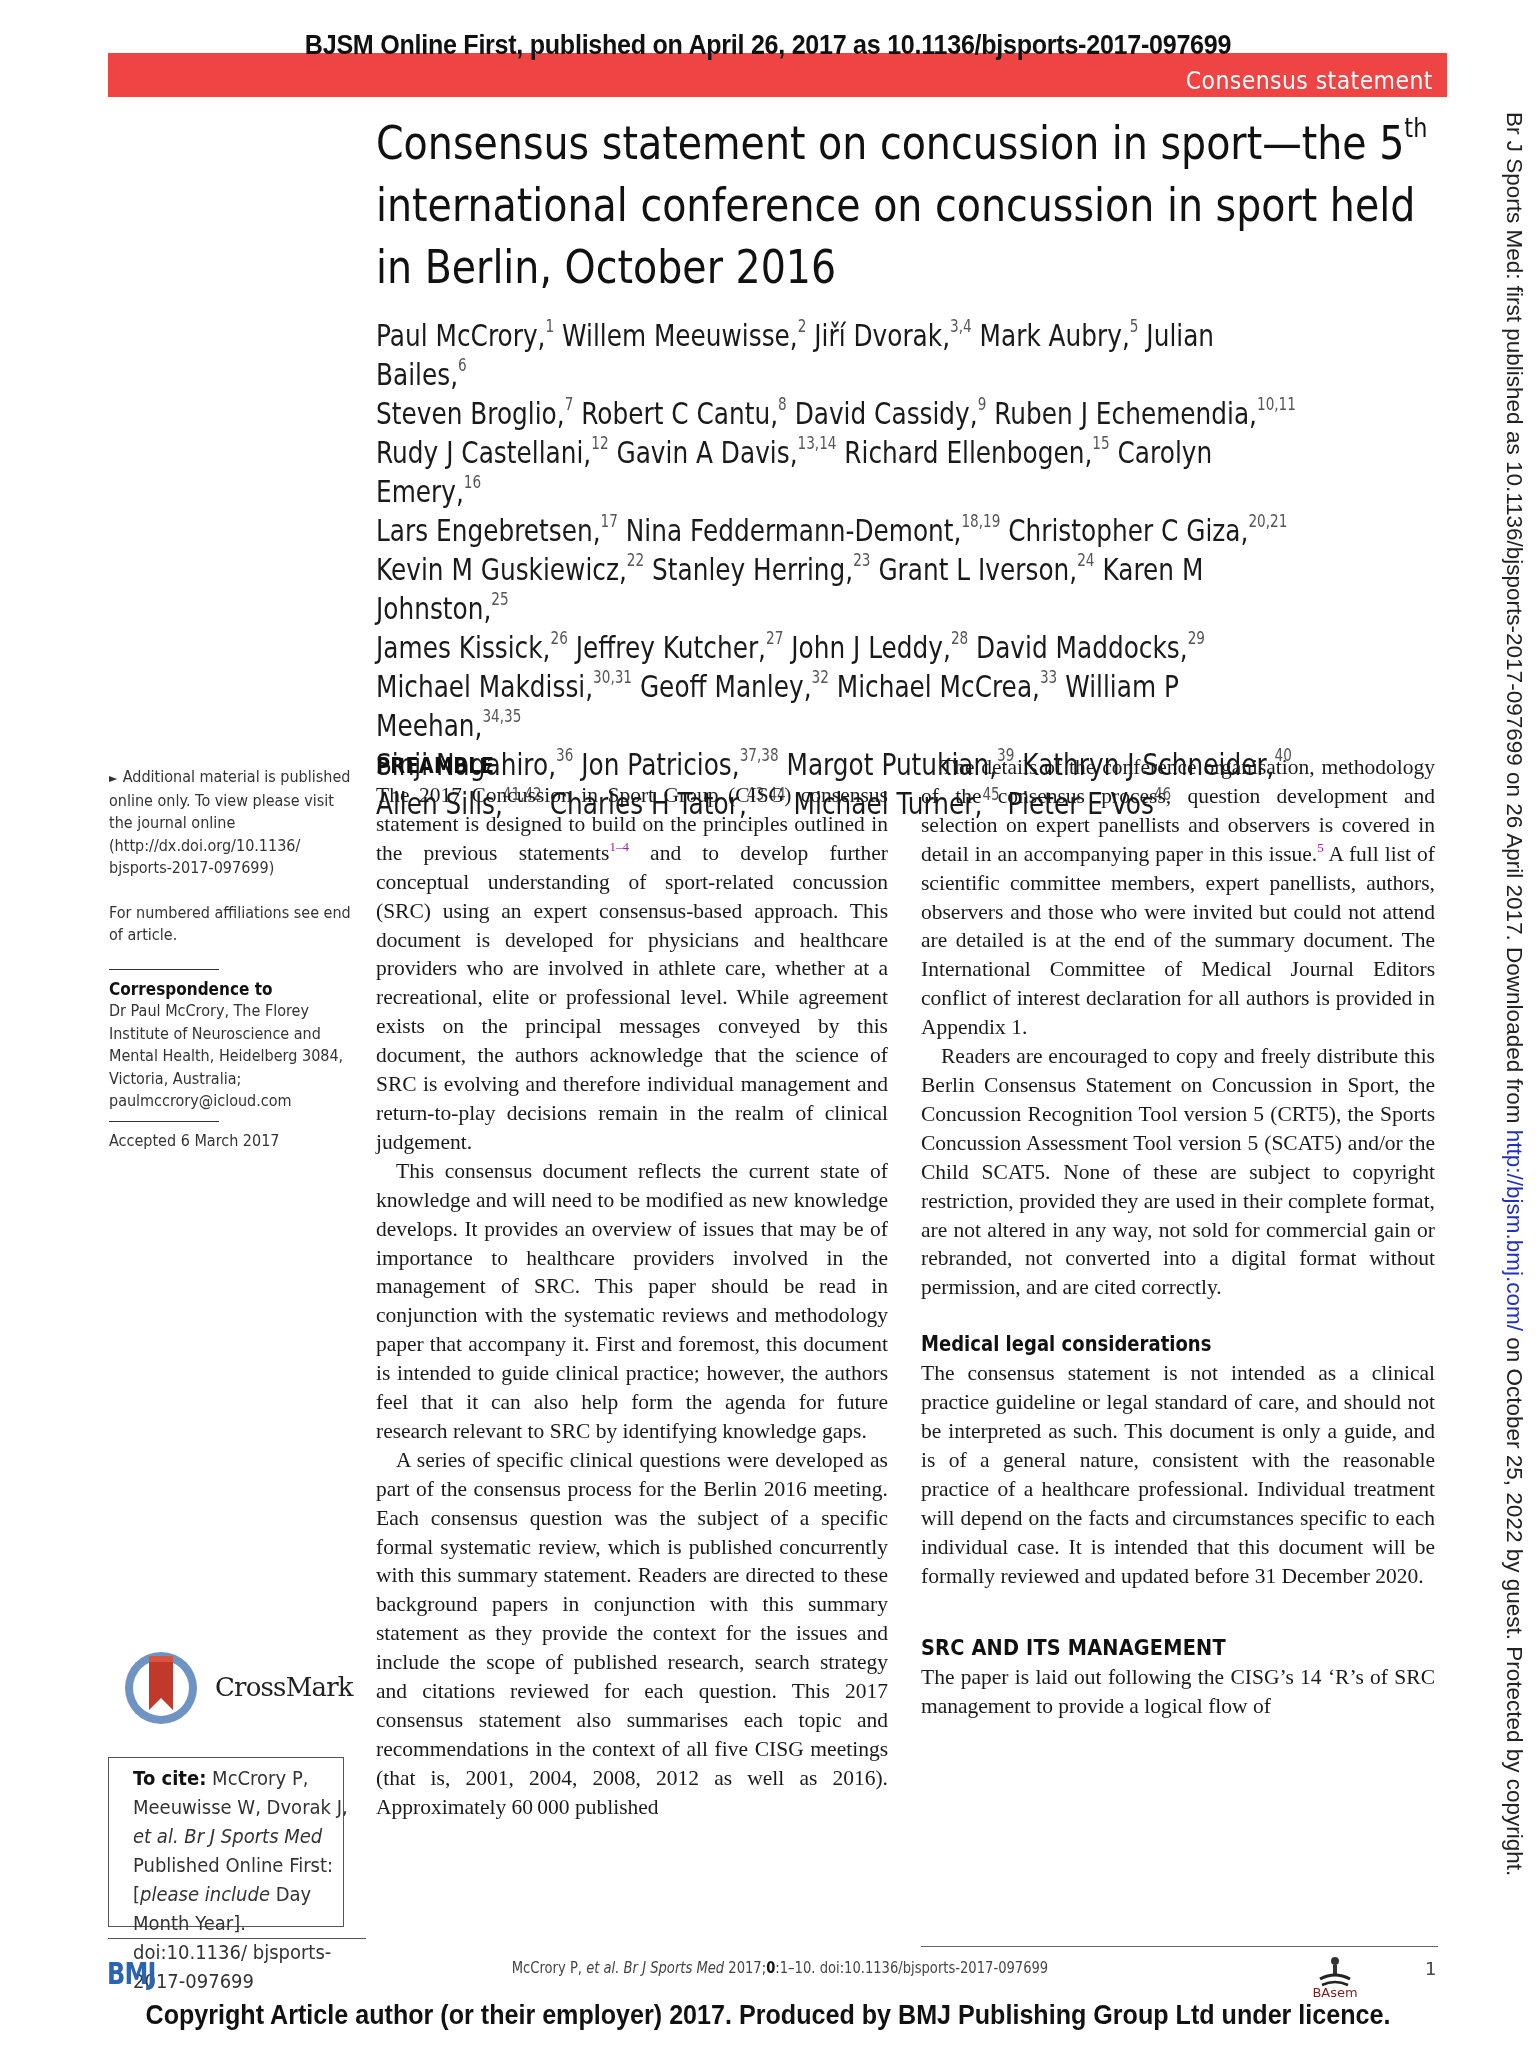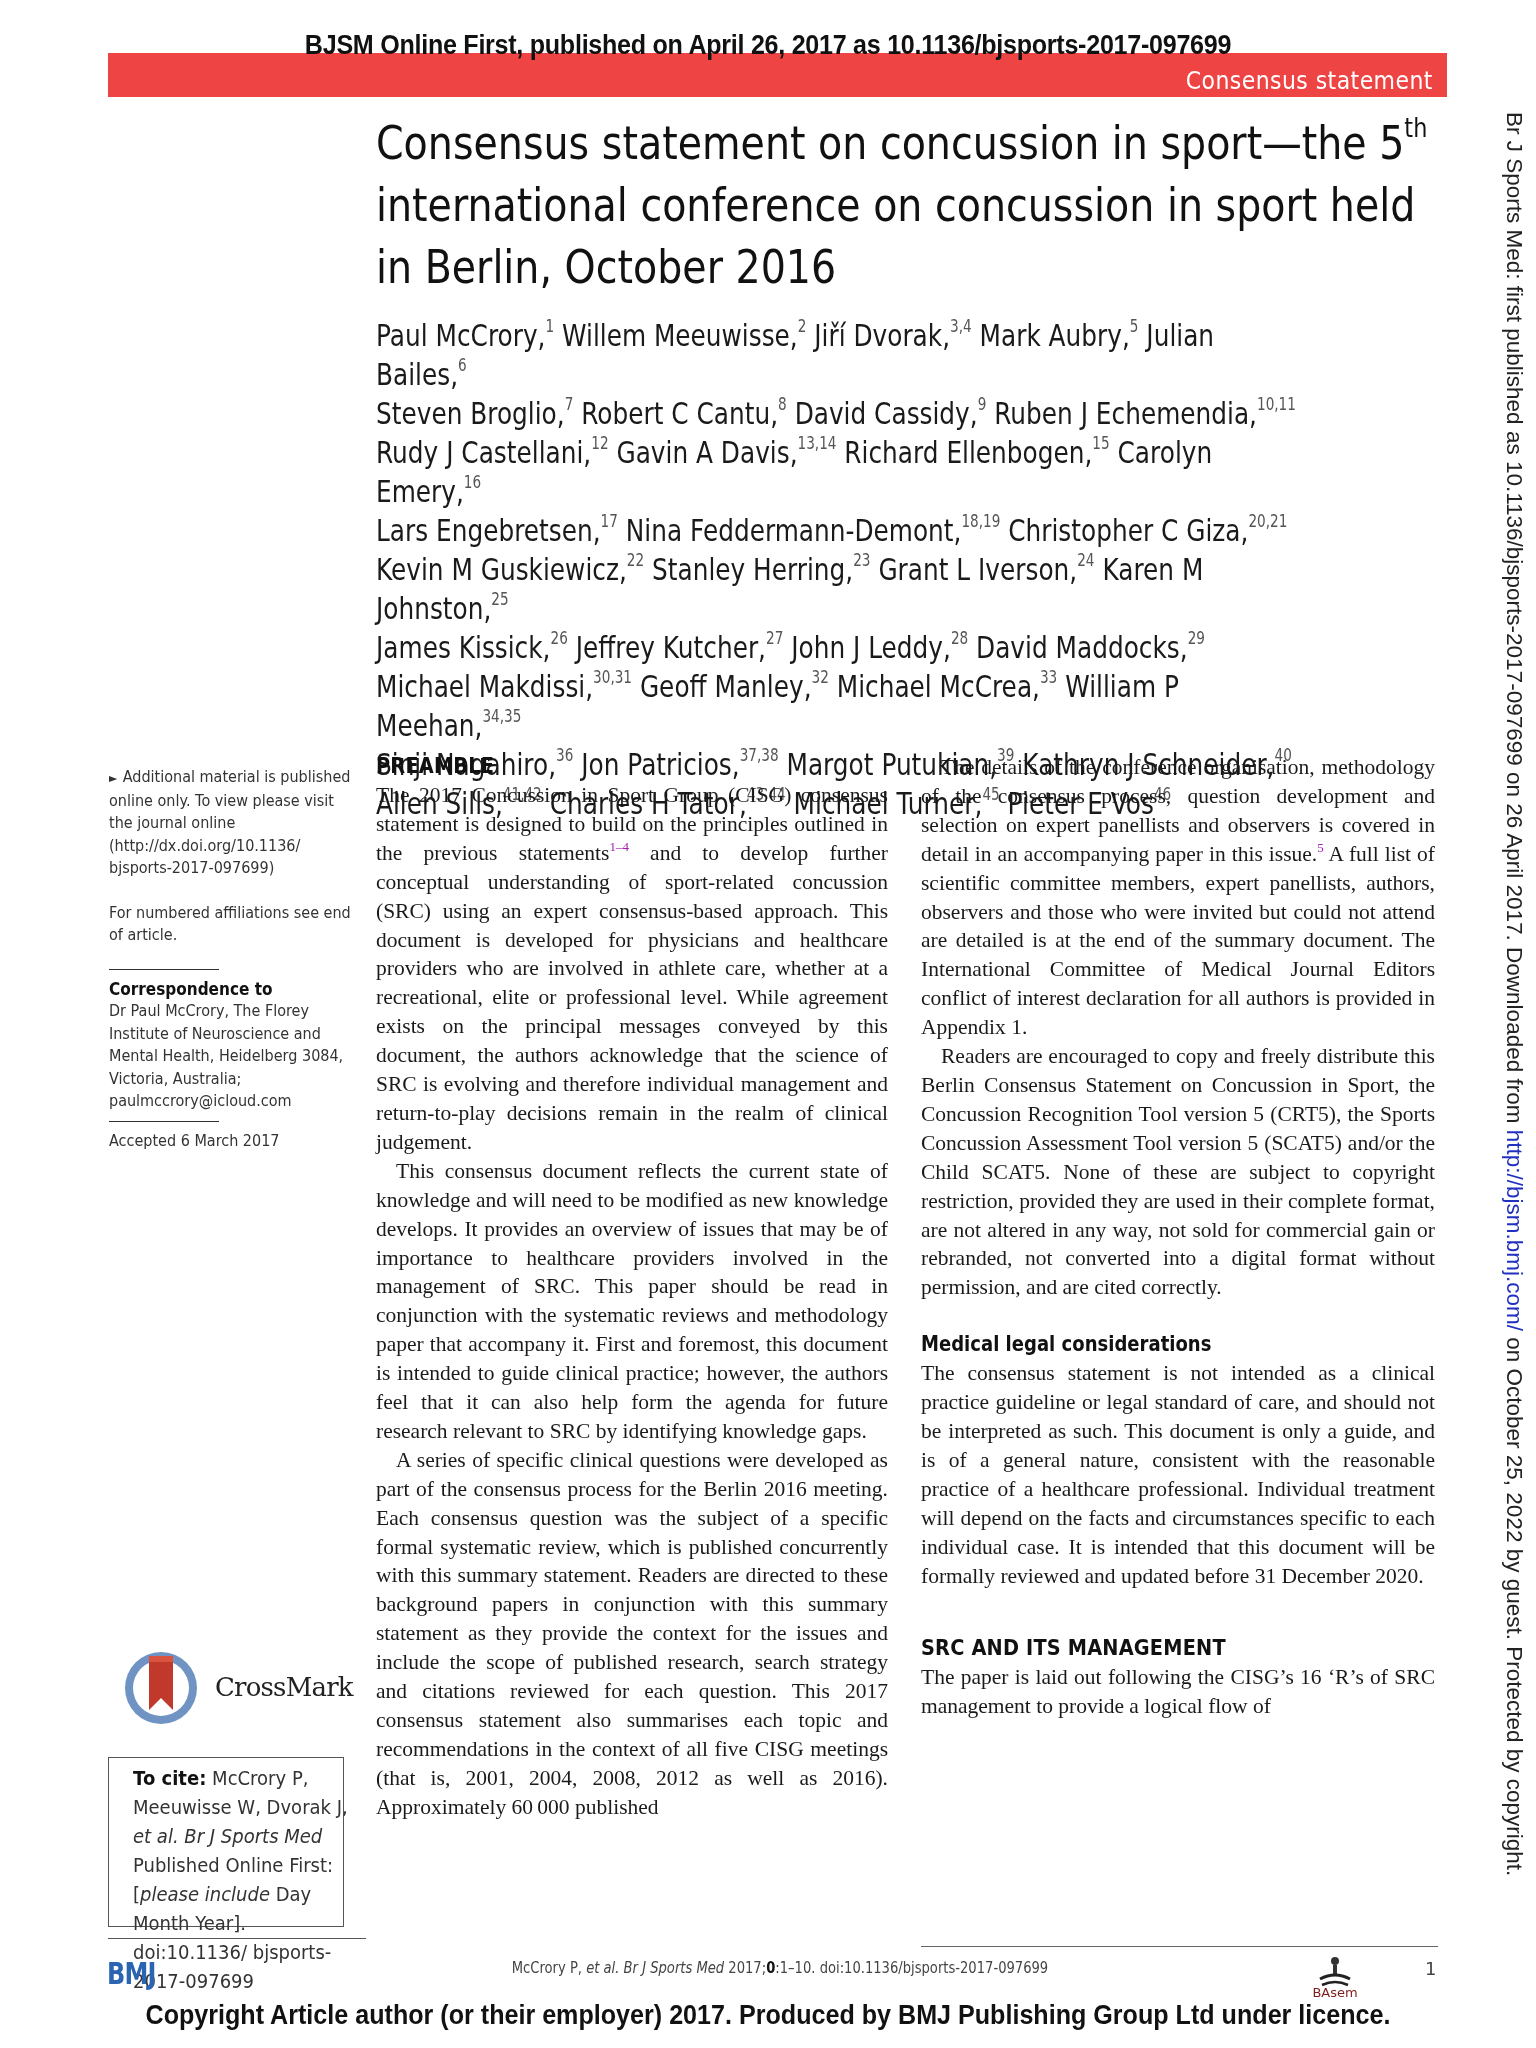--- a/index.html
+++ b/index.html
@@ -118,21 +118,21 @@
 </div>
 
 <div id="col-right" class="abs col">
   <p class="ind"><span>The details of the conference organisation, methodology of the consensus process, question development and selection on expert panellists and observers is covered in detail in an accompanying paper in this issue.</span><sup class="ref">5</sup><span> A full list of scientific committee members, expert panellists, authors, observers and those who were invited but could not attend are detailed is at the end of the summary document. The International Committee of Medical Journal Editors conflict of interest declaration for all authors is provided in Appendix 1.</span></p>
   <p class="ind">Readers are encouraged to copy and freely distribute this Berlin Consensus Statement on Concussion in Sport, the Concussion Recognition Tool version 5 (CRT5), the Sports Concussion Assessment Tool version 5 (SCAT5) and/or the Child SCAT5. None of these are subject to copy­right restriction, provided they are used in their complete format, are not altered in any way, not sold for commercial gain or rebranded, not converted into a digital format without permission, and are cited correctly.</p>
   <div class="gap-med"></div>
   <h3>Medical legal considerations</h3>
   <p>The consensus statement is not intended as a clin­ical practice guideline or legal standard of care, and should not be interpreted as such. This document is only a guide, and is of a general nature, consistent with the reasonable practice of a healthcare profes­sional. Individual treatment will depend on the facts and circumstances specific to each individual case. It is intended that this document will be formally reviewed and updated before 31 December 2020.</p>
   <div class="gap-big"></div>
   <h2>SRC AND ITS MANAGEMENT</h2>
-  <p>The paper is laid out following the CISG’s 16 ‘R’s of SRC management to provide a logical flow of</p>
+  <p>The paper is laid out following the CISG’s 14 ‘R’s of SRC management to provide a logical flow of</p>
 </div>
 <div id="col-rule" class="abs"></div>
 
 <div id="bmj-logo" class="abs">BMJ</div>
 <div id="footer-citation" class="abs">
   <span>McCrory P, </span><i>et al. Br J Sports Med</i><span> 2017;</span><b>0</b><span>:1–10. doi:10.1136/bjsports-2017-097699</span>
 </div>
 <svg id="basem" class="abs" viewBox="0 0 70 56" width="70" height="56">
   <circle cx="35" cy="6" r="4" fill="#333"></circle>
   <path d="M33 10 h4 v10 h-4z" fill="#333"></path>

